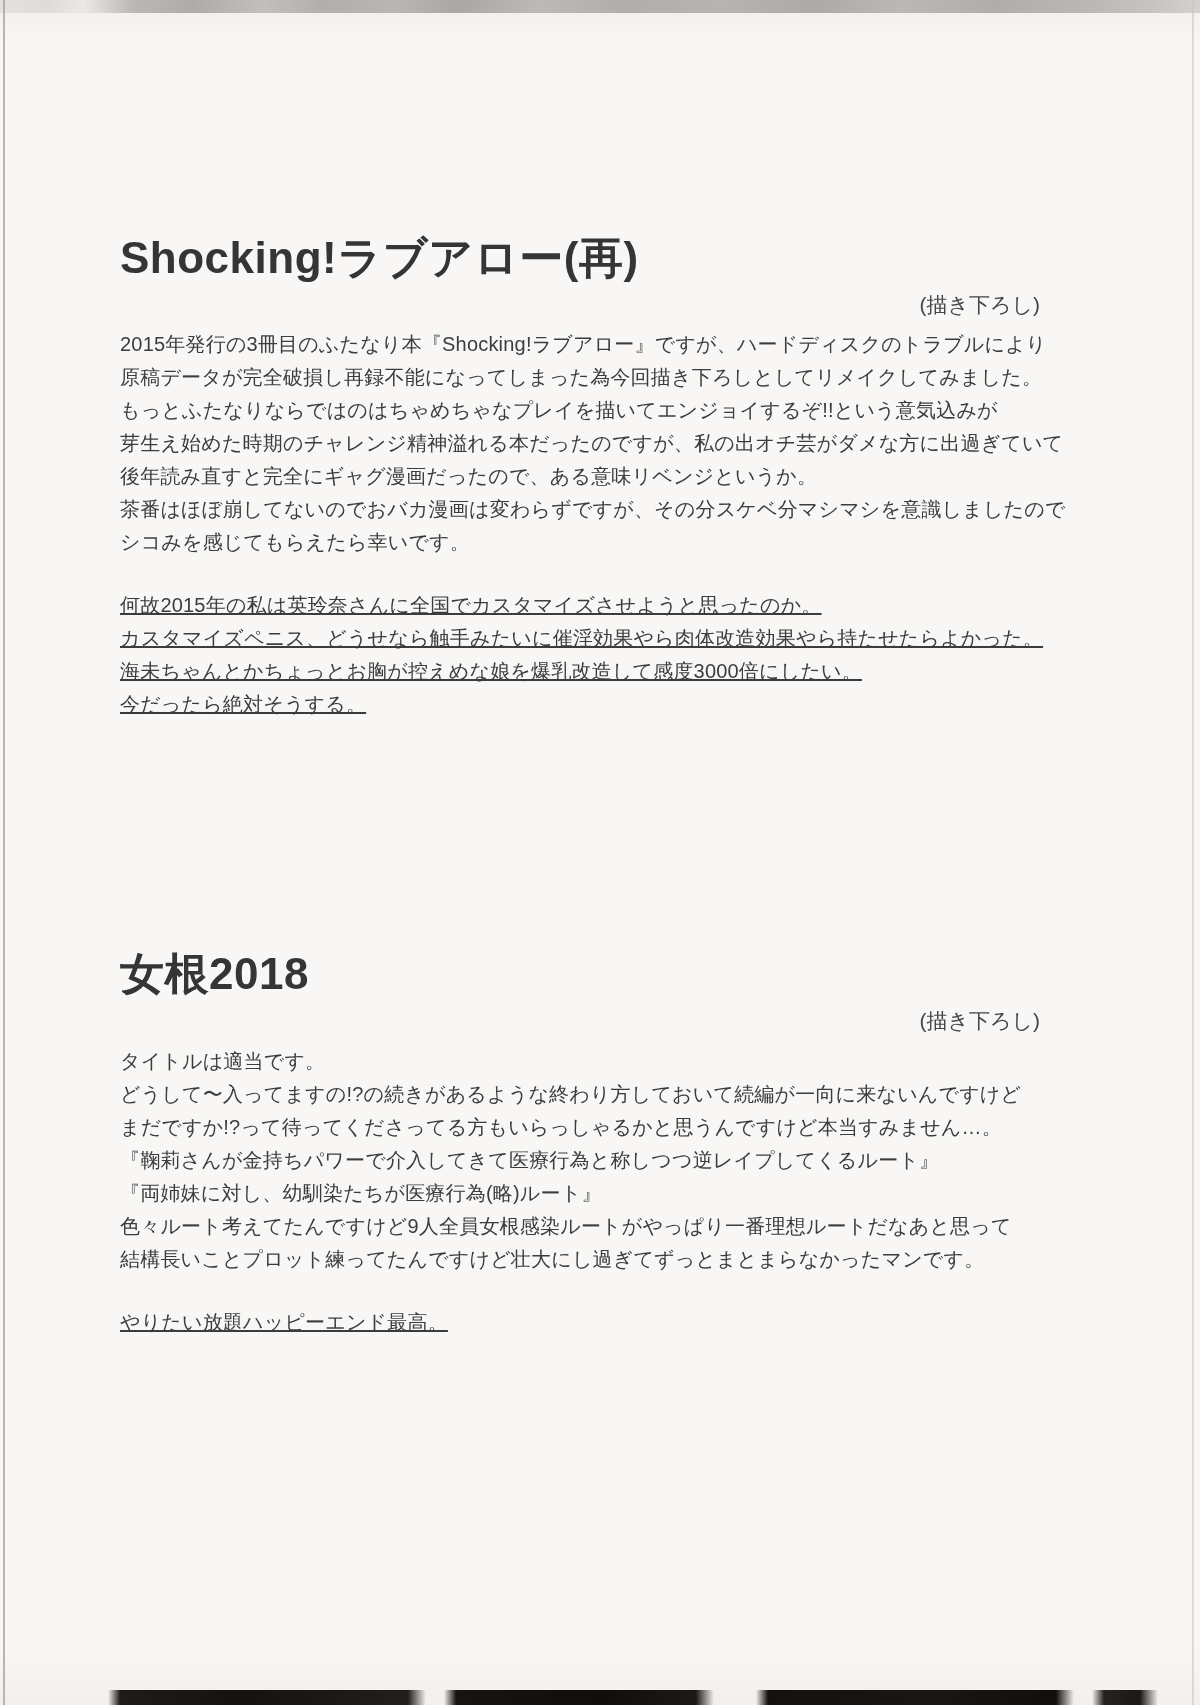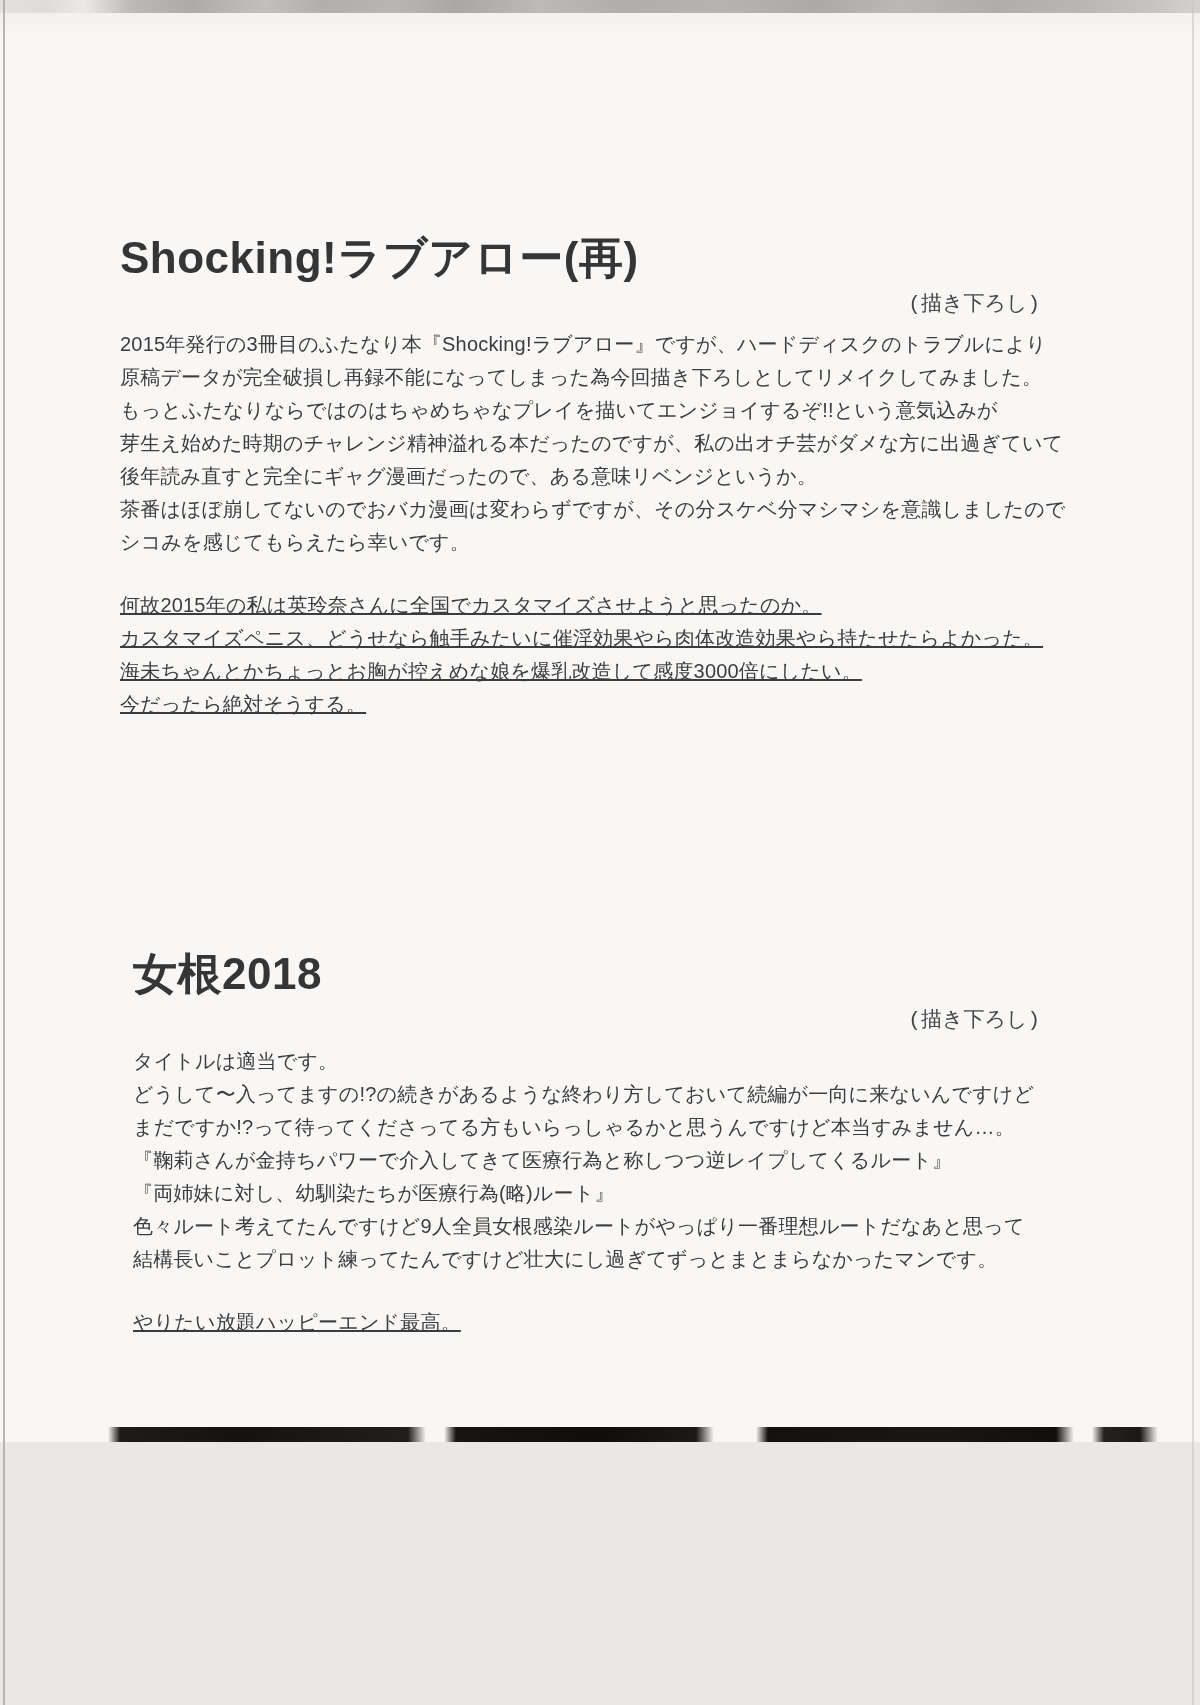--- a/index.html
+++ b/index.html
@@ -9,21 +9,21 @@
   body {
     width: 1200px;
     height: 1705px;
     overflow: hidden;
     font-family: "Liberation Sans", "DejaVu Sans", sans-serif;
     background: #e9e8e6;
   }
   .page {
     position: relative;
     width: 1200px;
-    height: 1442px;
+    height: 1705px;
     background: linear-gradient(180deg, #efeeec 0px, #f8f7f5 40px, #f8f7f5 1650px, #f1f0ee 1705px);
     color: #3a3a3a;
   }
   
   .edge-top {
     position: absolute;
     top: 0; left: 0;
     width: 1200px; height: 13px;
     background: linear-gradient(90deg,
       #d8d6d3 0%, #cfcdca 4%, #e6e4e1 7%,
@@ -73,37 +73,35 @@
     letter-spacing: 0.5px;
     color: #353535;
     line-height: 1.25;
   }
   .oneshot-note {
     text-align: right;
     font-size: 21px;
     color: #454545;
     margin-top: 6px;
     line-height: 1.3;
-    font-family: Liberation Mono, monospace;
   }
   p.body-text {
     margin: 10px 0 0 0;
     font-size: 20px;
     line-height: 33px;
     color: #3c3c3c;
     white-space: pre;
     letter-spacing: 0.2px;
   }
   p.body-text + p.body-text {
     margin-top: 30px;
     text-decoration: underline;
   }
   section.block-2 {
     margin-top: 225px;
-    margin-left: 13px;
   }
 </style>
 </head>
 <body>
 
 <div class="page">
 
   <div class="edge-top"></div>
   <div class="edge-left"></div>
   <div class="edge-right"></div>

